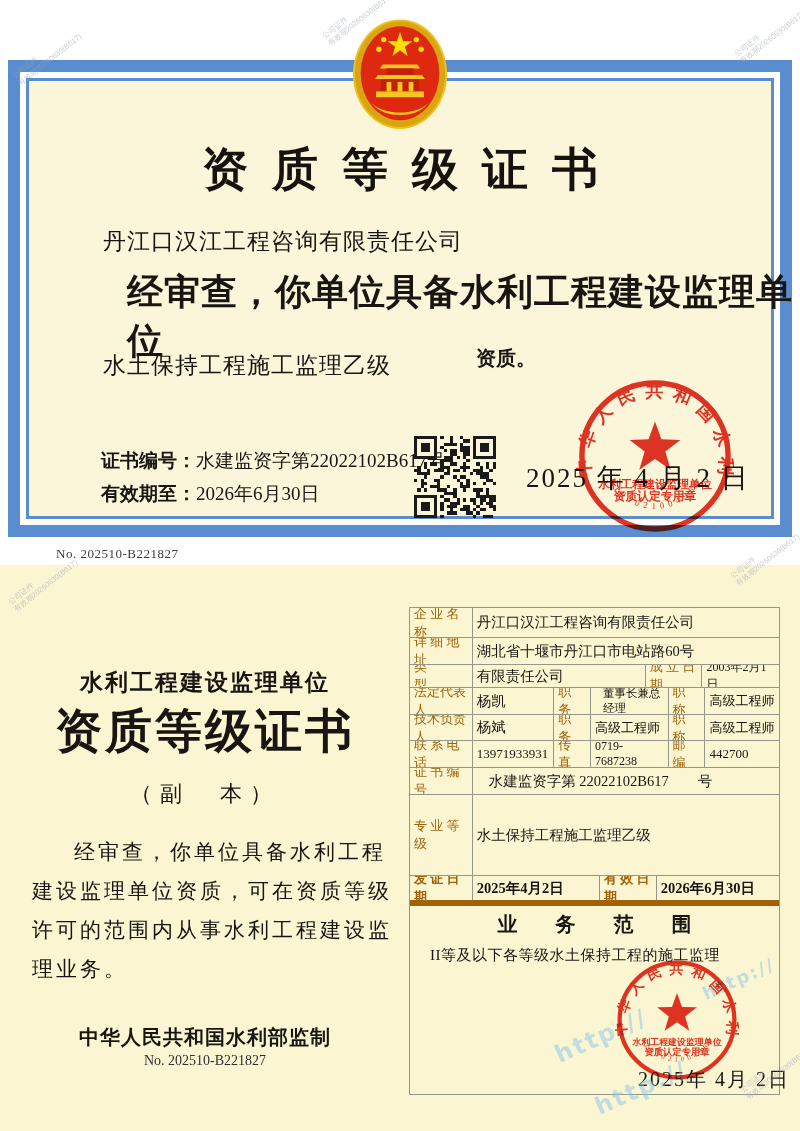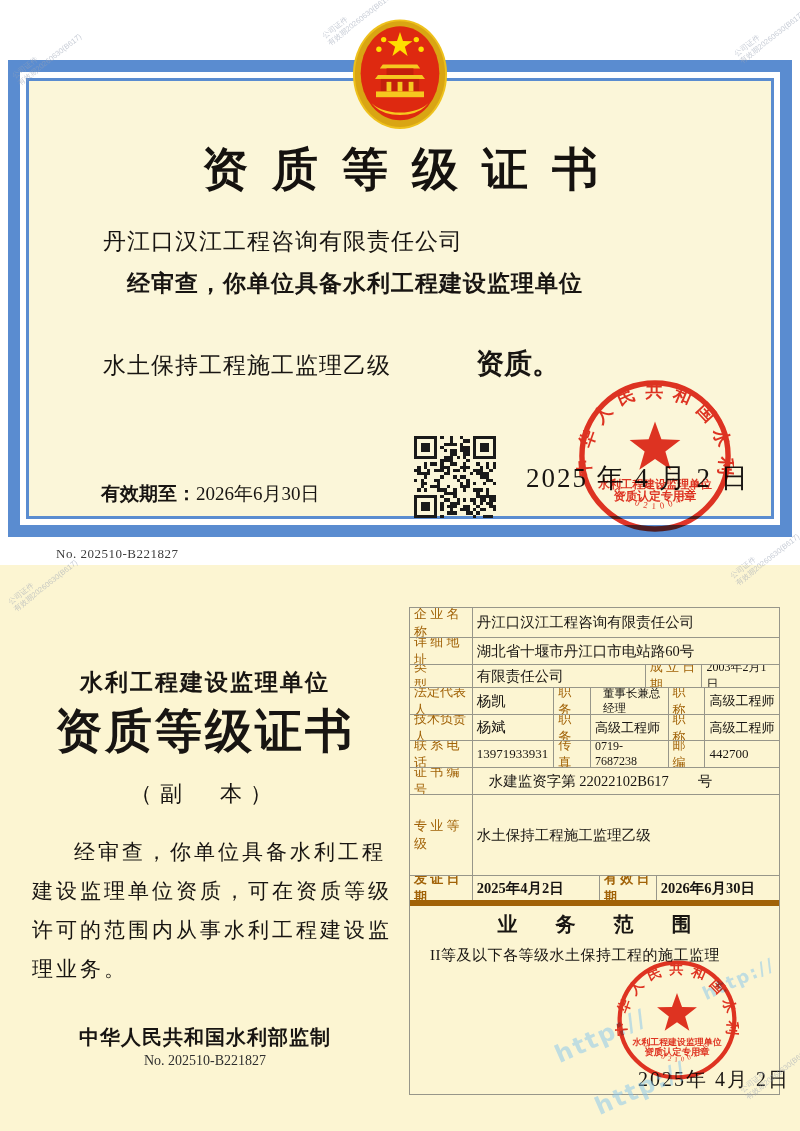--- a/index.html
+++ b/index.html
@@ -7,23 +7,23 @@
           font-family:"Liberation Serif","DejaVu Serif",serif;color:#181512;}
 
   
   .c1-outer{position:absolute;left:8px;top:60px;width:784px;height:477px;background:#5a8cd0;box-sizing:border-box;padding:12px;}
   .c1-mid{width:100%;height:100%;background:#ffffff;box-sizing:border-box;padding:6px;}
   .c1-inner{width:100%;height:100%;box-sizing:border-box;border:3px solid #5a8cd0;background:#fbf6d9;}
 
   .c1-title{position:absolute;left:8px;right:8px;top:139px;text-align:center;font-size:46px;font-weight:700;
             letter-spacing:24px;padding-left:24px;color:#15120f;}
   .c1-company{position:absolute;left:103px;top:226px;font-size:23px;letter-spacing:1px;}
-  .c1-statement{position:absolute;left:127px;top:268px;font-size:23px;font-weight:700;letter-spacing:1px;}
+  .c1-statement{position:absolute;left:127px;top:268px;font-size:36px;font-weight:700;letter-spacing:1px;}
   .c1-qual{position:absolute;left:103px;top:350px;font-size:23px;letter-spacing:1px;}
-  .c1-qual-suffix{position:absolute;left:476px;top:345px;font-size:28px;font-weight:700;}
+  .c1-qual-suffix{position:absolute;left:476px;top:345px;font-size:20px;font-weight:700;}
   .c1-certline{position:absolute;left:101px;top:448px;font-size:19px;}
   .c1-validline{position:absolute;left:101px;top:481px;font-size:19px;}
   .c1-lbl{font-weight:700;}
   .c1-date{position:absolute;left:526px;top:460px;font-size:27px;letter-spacing:2px;z-index:3;}
 
   .serial-front{position:absolute;left:56px;top:546px;font-size:13px;color:#3c3c3c;letter-spacing:.5px;}
 
   
   .emblem{position:absolute;left:352px;top:15px;width:96px;height:126px;z-index:6;}
 
@@ -96,20 +96,23 @@
       <rect x="25" y="78" width="50" height="6" fill="#f6c81f"></rect>
       <path d="M 18,88 A 36,22 0 0 0 82,88 L 76,94 A 30,17 0 0 1 24,94 Z" fill="#f6c81f"></path>
     </svg>
   </div>
 
   <div class="c1-title">资质等级证书</div>
   <div class="c1-company">丹江口汉江工程咨询有限责任公司</div>
   <div class="c1-statement">经审查，你单位具备水利工程建设监理单位</div>
   <div class="c1-qual">水土保持工程施工监理乙级</div>
   <div class="c1-qual-suffix">资质。</div>
+  <div class="c1-certline">
+    <span class="c1-lbl">证书编号：</span><span>水建监资字第22022102B617号</span>
+  </div>
   <div class="c1-validline">
     <span class="c1-lbl">有效期至：</span><span>2026年6月30日</span>
   </div>
   <div class="c1-date">2025 年  4 月  2 日</div>
 
   <div class="qr" id="qr"><svg viewBox="0 0 25 25" width="82" height="82" shape-rendering="crispEdges">
         <rect x="0" y="0" width="7" height="7" fill="#1a1a1a"></rect>
         <rect x="1" y="1" width="5" height="5" fill="#fbf6d9"></rect>
         <rect x="2" y="2" width="3" height="3" fill="#1a1a1a"></rect>
         <rect x="18" y="0" width="7" height="7" fill="#1a1a1a"></rect>

